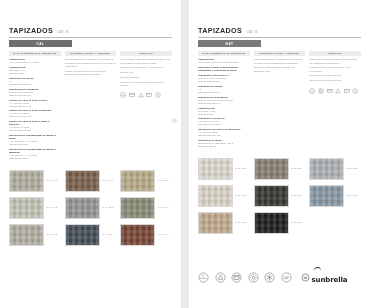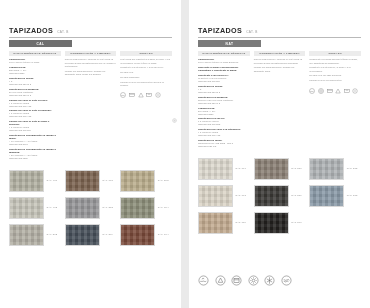--- a/index.html
+++ b/index.html
@@ -503,16 +503,29 @@
         </svg>
       </div>
       <div class="bi">
         <svg viewBox="0 0 24 24" fill="none" stroke="currentColor" stroke-width="1.2">
           <circle cx="12" cy="12" r="10"></circle>
           <path d="M6 10c2 0 2 1.6 4 1.6S14 10 16 10s2 1.6 2 1.6"></path>
           <path d="M6 13.5c2 0 2 1.6 4 1.6s2-1.6 4-1.6 2 1.6 2 1.6"></path>
         </svg>
       </div>
 
+      <div class="brand">
+        <div class="brand-mark">
+          <svg viewBox="0 0 24 24" fill="none" stroke="currentColor" stroke-width="1.3">
+            <circle cx="12" cy="12" r="9.5"></circle>
+            <path d="M7 14.5c1.8-1 2.6.7 4 0s2-.9 3.4 0 2.3 0 2.6-.4"></path>
+            <path d="M7 11.5c1.8-1 2.6.7 4 0s2-.9 3.4 0 2.3 0 2.6-.4"></path>
+          </svg>
+        </div>
+        <div class="brand-wrap">
+          <span class="brand-arc"></span>
+          <span class="brand-name">sunbrella</span>
+        </div>
+      </div>
     </div>
 
   </div>
 </div>
 
 </body></html>

